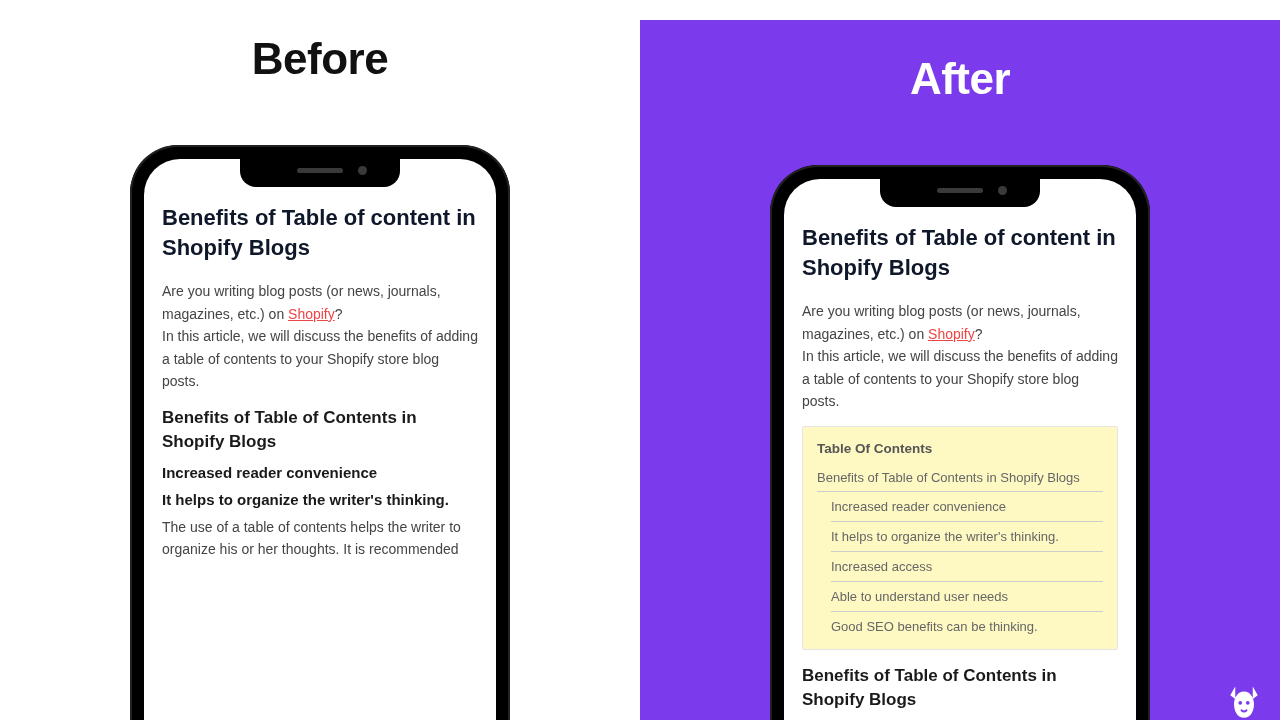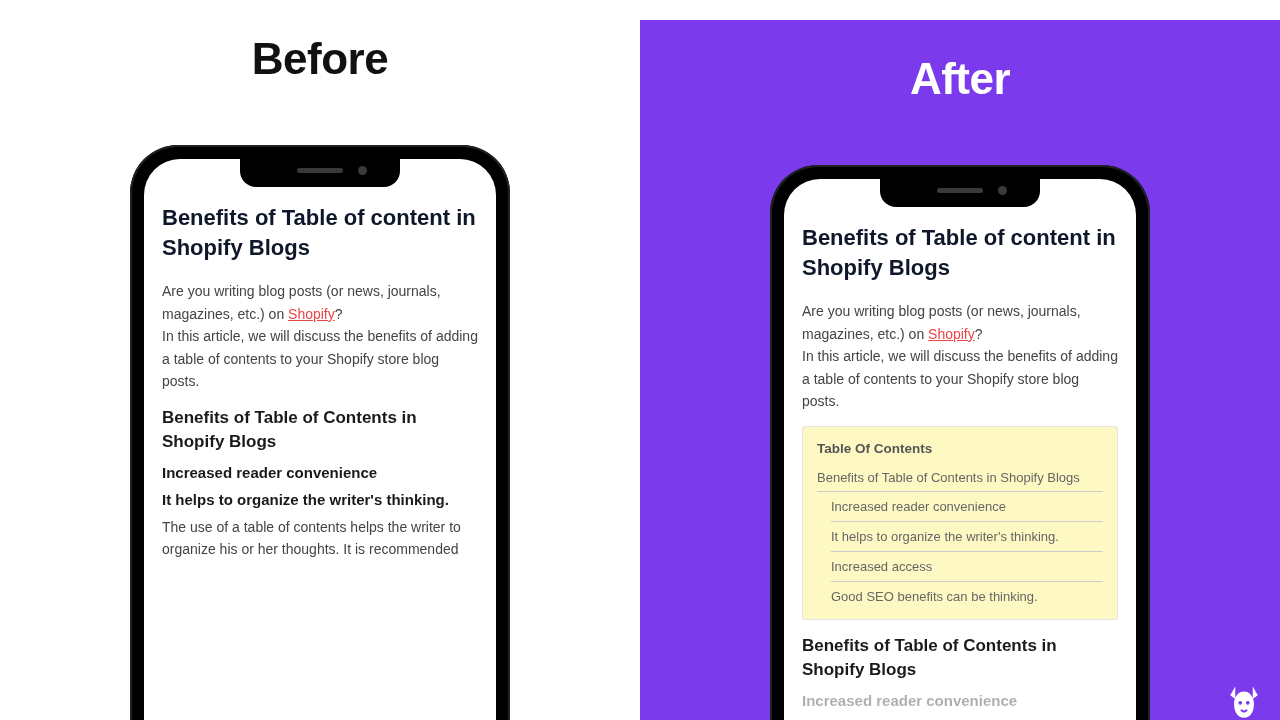--- a/index.html
+++ b/index.html
@@ -233,20 +233,21 @@
             <span>Are you writing blog posts (or news, journals, magazines, etc.) on </span><a class="link">Shopify</a><span>?</span><br>
             <span>In this article, we will discuss the benefits of adding a table of contents to your Shopify store blog posts.</span>
           </div>
 
           <div class="toc">
             <div class="toc-title">Table Of Contents</div>
             <div class="toc-l1">Benefits of Table of Contents in Shopify Blogs</div>
             <div class="toc-l2">Increased reader convenience</div>
             <div class="toc-l2">It helps to organize the writer's thinking.</div>
             <div class="toc-l2">Increased access</div>
+            <div class="toc-l2">Able to understand user needs</div>
             <div class="toc-l2">Good SEO benefits can be thinking.</div>
           </div>
 
           <div class="h2">Benefits of Table of Contents in Shopify Blogs</div>
           <div class="h3" style="opacity:.35">Increased reader convenience</div>
         </div>
       </div>
     </div>
 
     <svg class="brand-icon" viewBox="0 0 64 64">

